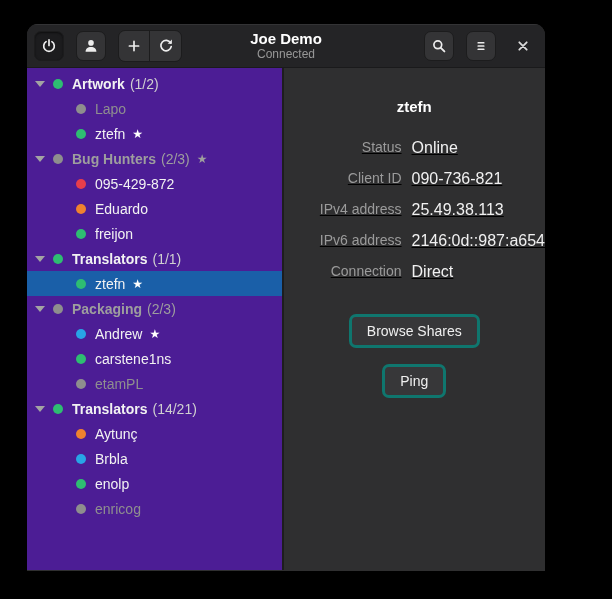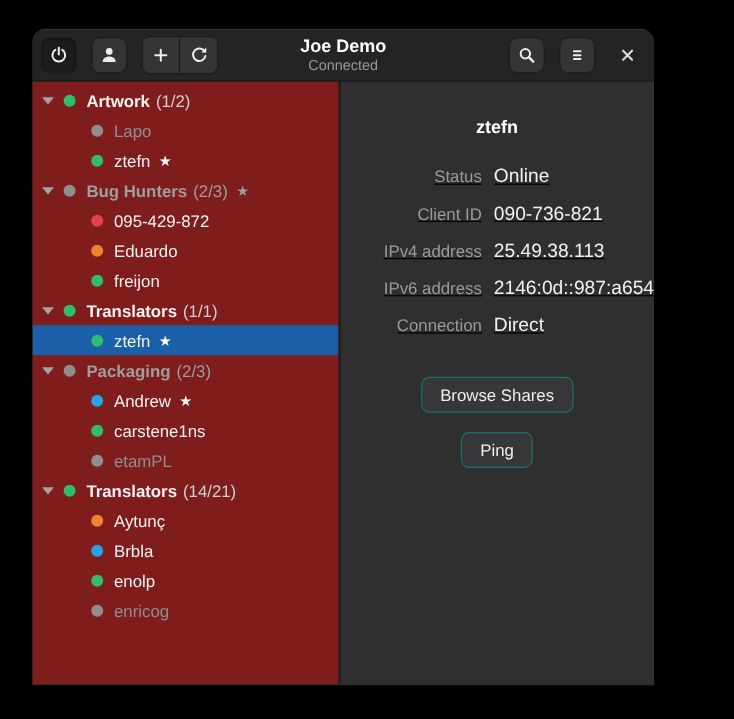--- a/index.html
+++ b/index.html
@@ -23,21 +23,21 @@
   .linked .hbtn { border:none; border-radius:0; width:31px; }
   .linked .hbtn:first-child { border-right:1px solid #1c1c1d; }
   .titlebox { position:absolute; left:0; right:0; top:0; bottom:0;
               display:flex; flex-direction:column; align-items:center; justify-content:center;
               pointer-events:none; z-index:1; }
   .title { font-size:15px; font-weight:bold; color:#ffffff; line-height:17px; }
   .subtitle { font-size:12px; color:#989898; line-height:14px; }
 
   
   .content { display:flex; height:502px; }
-  .sidebar { width:289px; background:#7f1d1d; border-right:2px solid #1d1d1e;
+  .sidebar { width:289px; background:#4c1d95; border-right:2px solid #1d1d1e;
              padding-top:3px; overflow:hidden; }
 
   .row { height:25px; display:flex; align-items:center; font-size:14px; color:#f2f2f2;
          cursor:pointer; padding-right:6px; }
   .row.selected { background:#1a5fa8; }
   .row.group { padding-left:8px; font-weight:bold; }
   .row.contact { padding-left:49px; }
   .expander { width:0; height:0; border-left:5px solid transparent; border-right:5px solid transparent;
               border-top:6px solid #a3a3a3; margin-right:8px; flex:none; }
   .dot { width:10px; height:10px; border-radius:50%; margin-right:9px; flex:none; }
@@ -47,21 +47,21 @@
   .contact.dim .label { color:#8f8f8f; }
 
   
   .detail { flex:1; background:#2f2f30; padding-top:30px; display:flex;
             flex-direction:column; align-items:center; }
   .detail-title { font-size:15px; font-weight:bold; color:#ffffff; margin-bottom:24px; }
   .fields { display:grid; grid-template-columns:118px auto; column-gap:10px; row-gap:13px;text-decoration:underline; }
   .flabel { color:#9b9b9b; font-size:14px; text-align:right; white-space:nowrap; }
   .fvalue { color:#f1f1f1; font-size:16px; text-align:left; white-space:nowrap; }
   .actions { margin-top:33px; display:flex; flex-direction:column; align-items:center; gap:16px; }
-  .btn { background:#373739; border:1px solid #0f766e; border-radius:7px; color:#efefef;
+  .btn { background:#373739; border:3px solid #0f766e; border-radius:7px; color:#efefef;
          font-size:14px; font-family:"Liberation Sans", sans-serif;
          padding:6px 15px; cursor:pointer; line-height:16px; }
 
   svg { display:block; }
 </style>
 </head>
 <body>
 
 <div class="window">
 

